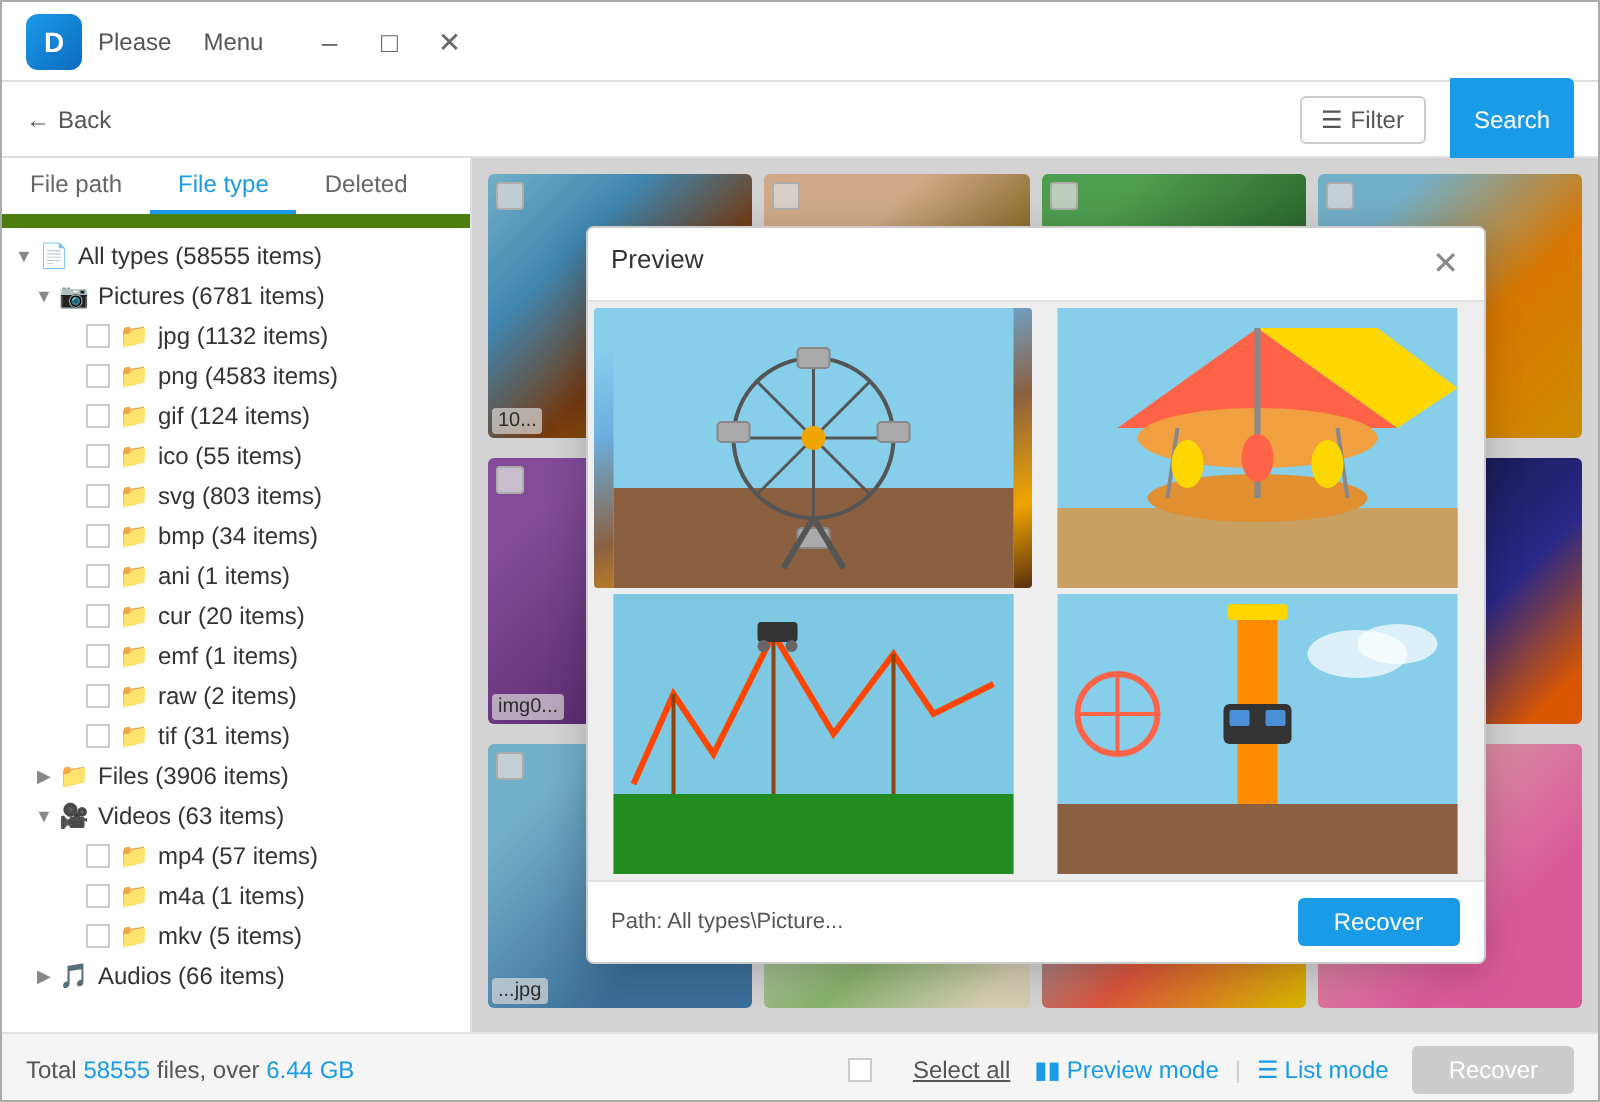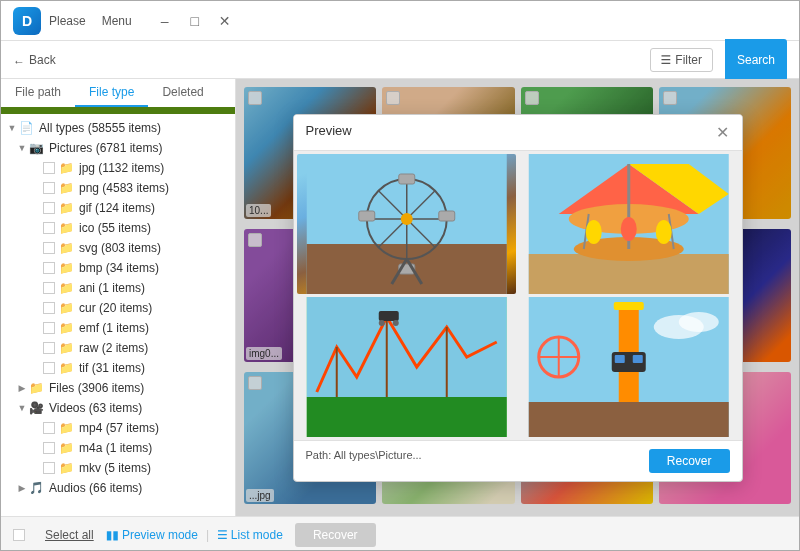--- a/index.html
+++ b/index.html
@@ -333,21 +333,21 @@
       padding: 3px;
       background: #eee;
     }
     .modal-img-cell {
       height: 140px;
       overflow: hidden;
       border-radius: 2px;
     }
     .modal-footer {
       display: flex;
-      align-items: flex-start;
+      align-items: center;
       justify-content: space-between;
       padding: 8px 12px;
       border-top: 1px solid #e0e0e0;
     }
     .modal-path {
       font-size: 11px;
       color: #555;
     }
     .recover-btn {
       background: #1a9be8;
@@ -697,20 +697,26 @@
             <span>All types\Picture...</span>
           </span>
           <button class="recover-btn">Recover</button>
         </div>
       </div>
     </div>
   </div>
 </div>
 
 <div class="status-bar">
+  <div class="status-text">
+    <span>Total</span>
+    <span class="highlight">58555</span>
+    <span>files, over</span>
+    <span class="highlight">6.44 GB</span>
+  </div>
   <div class="status-right">
     <div class="select-all">
       <span class="checkbox-small"></span>
       <span>Select all</span>
     </div>
     <div class="view-mode">
       <span class="view-mode-btn">
         <span>▮▮</span>
         <span>Preview mode</span>
       </span>

